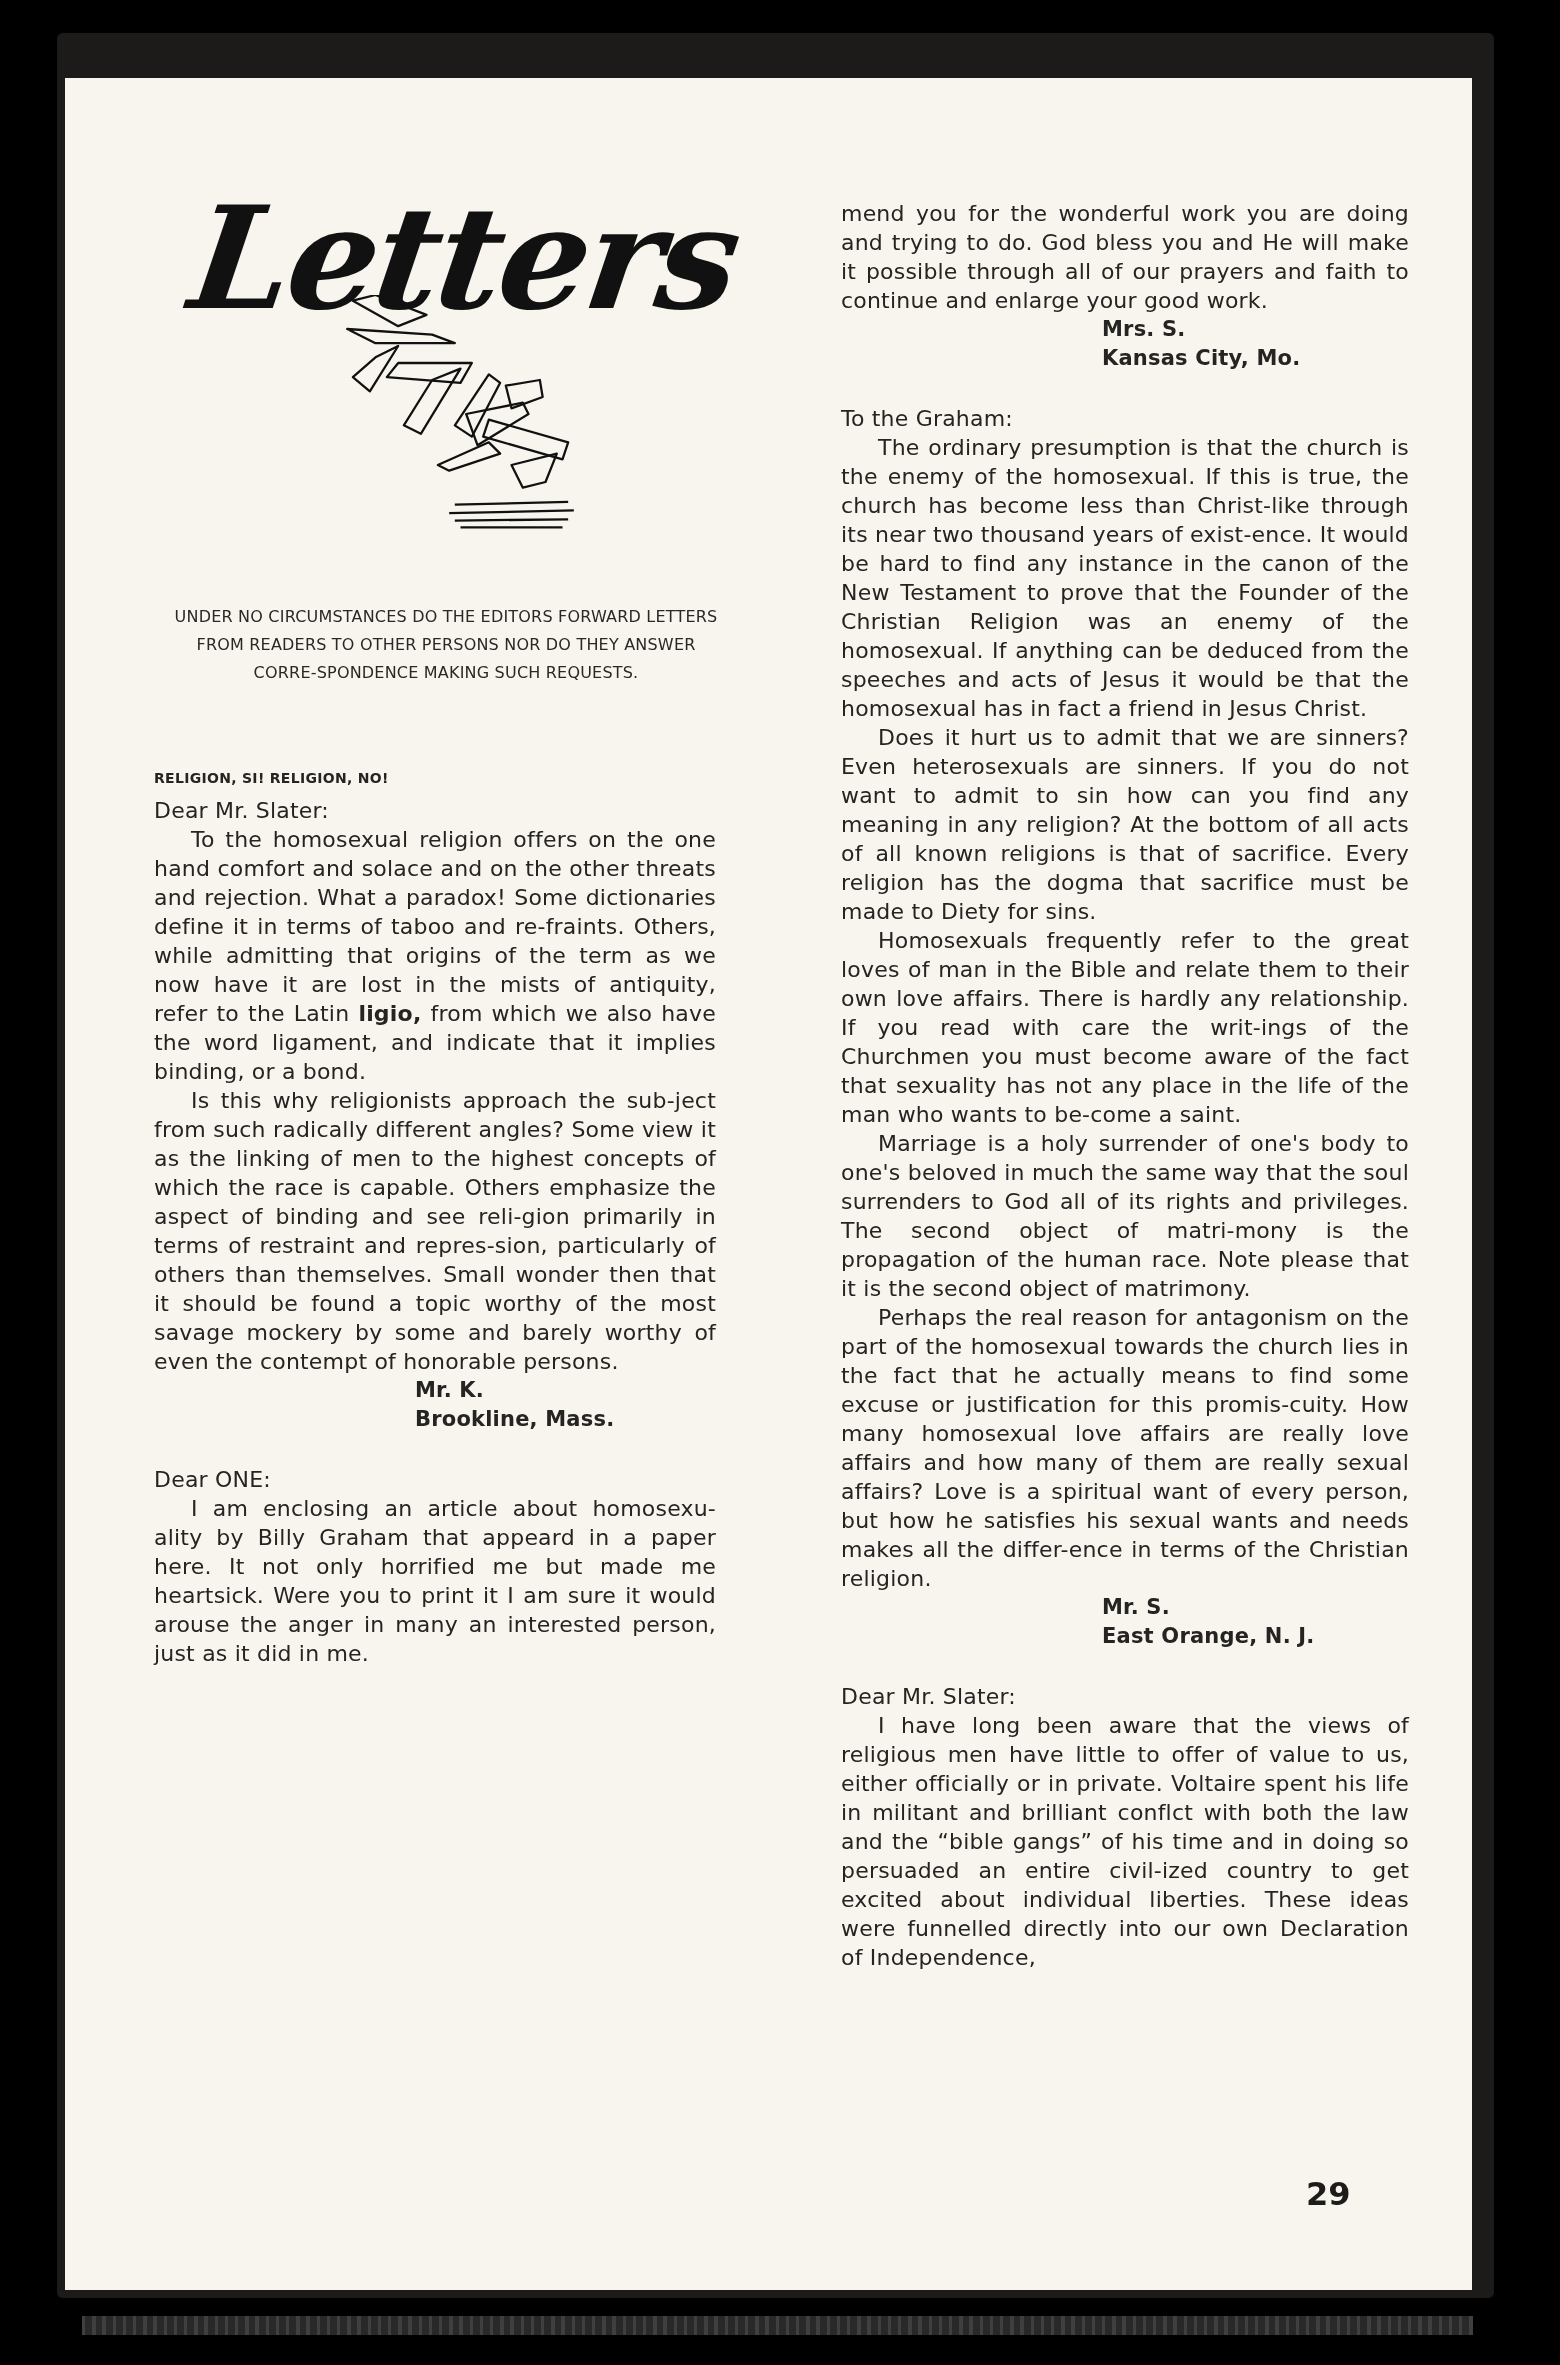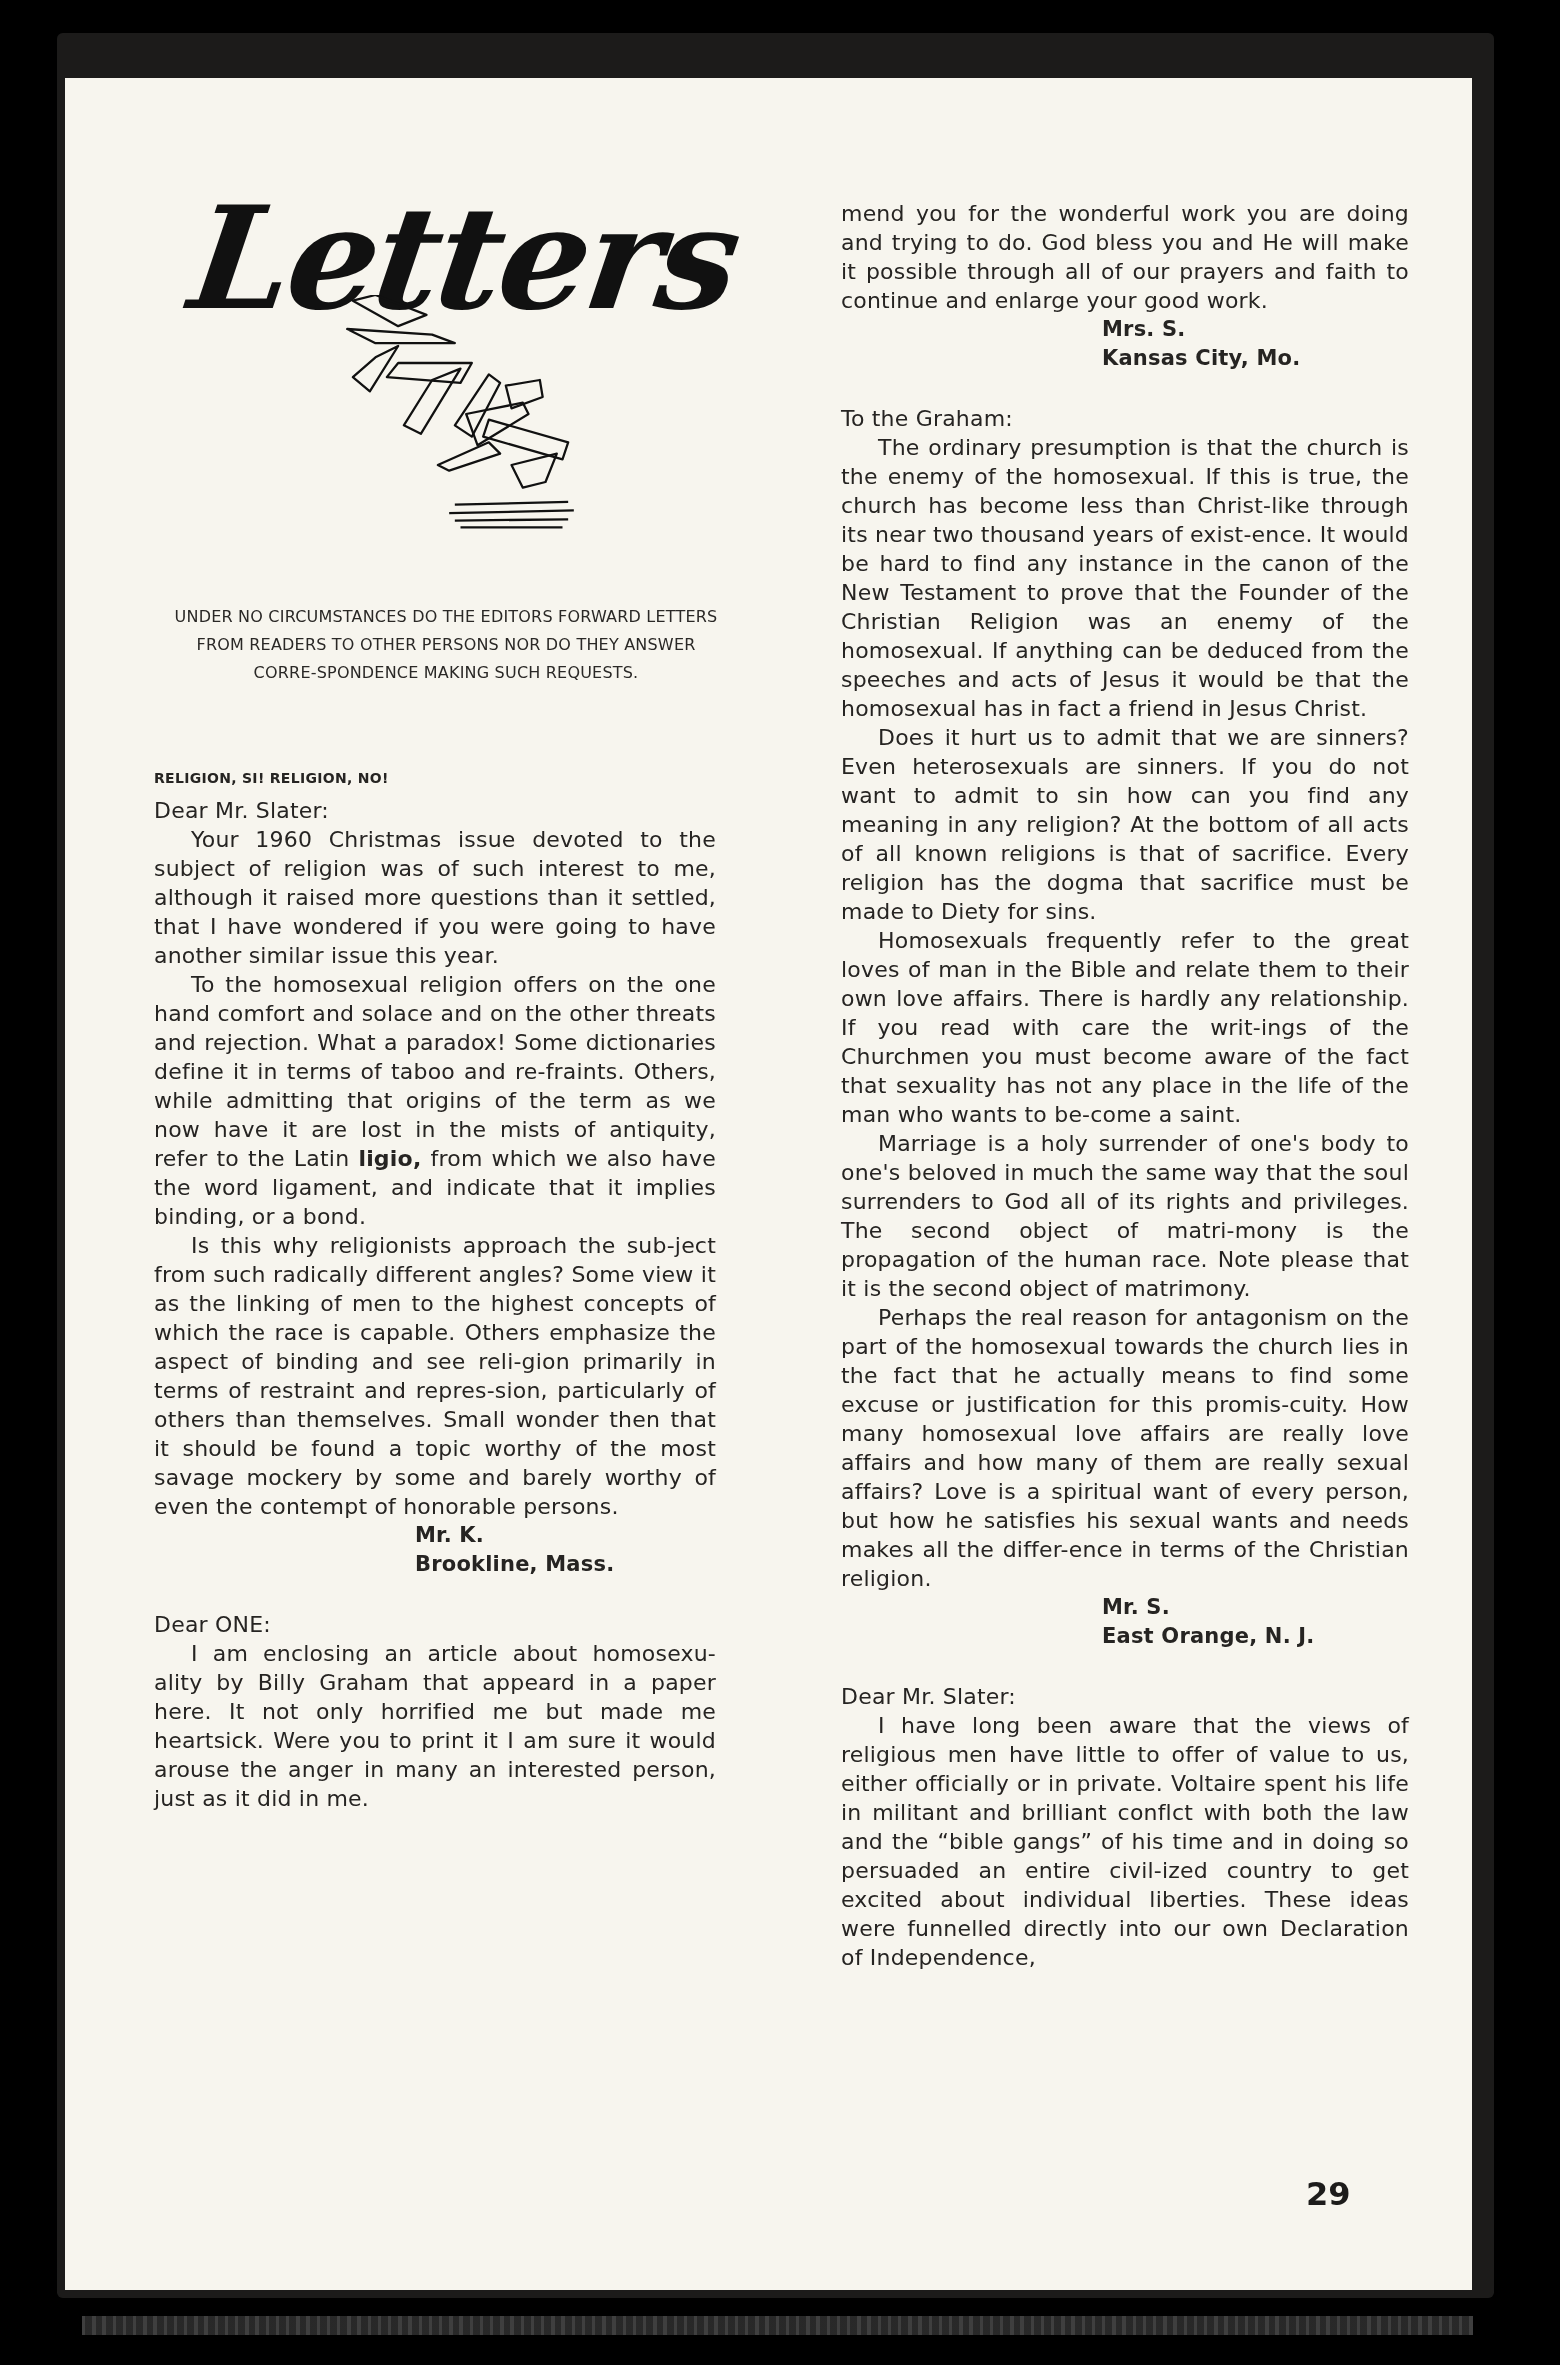--- a/index.html
+++ b/index.html
@@ -69,21 +69,20 @@
   <polygon points="260,220 400,260 390,290 250,250"></polygon>
   <polygon points="300,300 380,280 360,330 320,340"></polygon>
   <path d="M200 370 L400 365 M190 385 L410 380 M200 398 L400 396 M210 410 L390 410"></path>
 </svg>
 
 <div class="notice">UNDER NO CIRCUMSTANCES DO THE EDITORS FORWARD LETTERS FROM READERS TO OTHER PERSONS NOR DO THEY ANSWER CORRE-SPONDENCE MAKING SUCH REQUESTS.</div>
 
 <div class="col col-left">
   <div class="heading">RELIGION, SI! RELIGION, NO!</div>
   <p class="salutation">Dear Mr. Slater:</p>
-  <p class="p">Your 1960 Christmas issue devoted to the subject of religion was of such interest to me, although it raised more questions than it settled, that I have wondered if you were going to have another similar issue this year.</p>
   <p class="p"><span>To the homosexual religion offers on the one hand comfort and solace and on the other threats and rejection. What a paradox! Some dictionaries define it in terms of taboo and re-fraints. Others, while admitting that origins of the term as we now have it are lost in the mists of antiquity, refer to the Latin</span> <span class="b">ligio,</span> <span>from which we also have the word ligament, and indicate that it implies binding, or a bond.</span></p>
   <p class="p">Is this why religionists approach the sub-ject from such radically different angles? Some view it as the linking of men to the highest concepts of which the race is capable. Others emphasize the aspect of binding and see reli-gion primarily in terms of restraint and repres-sion, particularly of others than themselves. Small wonder then that it should be found a topic worthy of the most savage mockery by some and barely worthy of even the contempt of honorable persons.</p>
   <p class="sig">Mr. K.</p>
   <p class="sig">Brookline, Mass.</p>
   <div class="gap"></div>
   <p class="salutation">Dear ONE:</p>
   <p class="p">I am enclosing an article about homosexu-ality by Billy Graham that appeard in a paper here. It not only horrified me but made me heartsick. Were you to print it I am sure it would arouse the anger in many an interested person, just as it did in me.</p>
 </div>
 
 <div class="col col-right">

